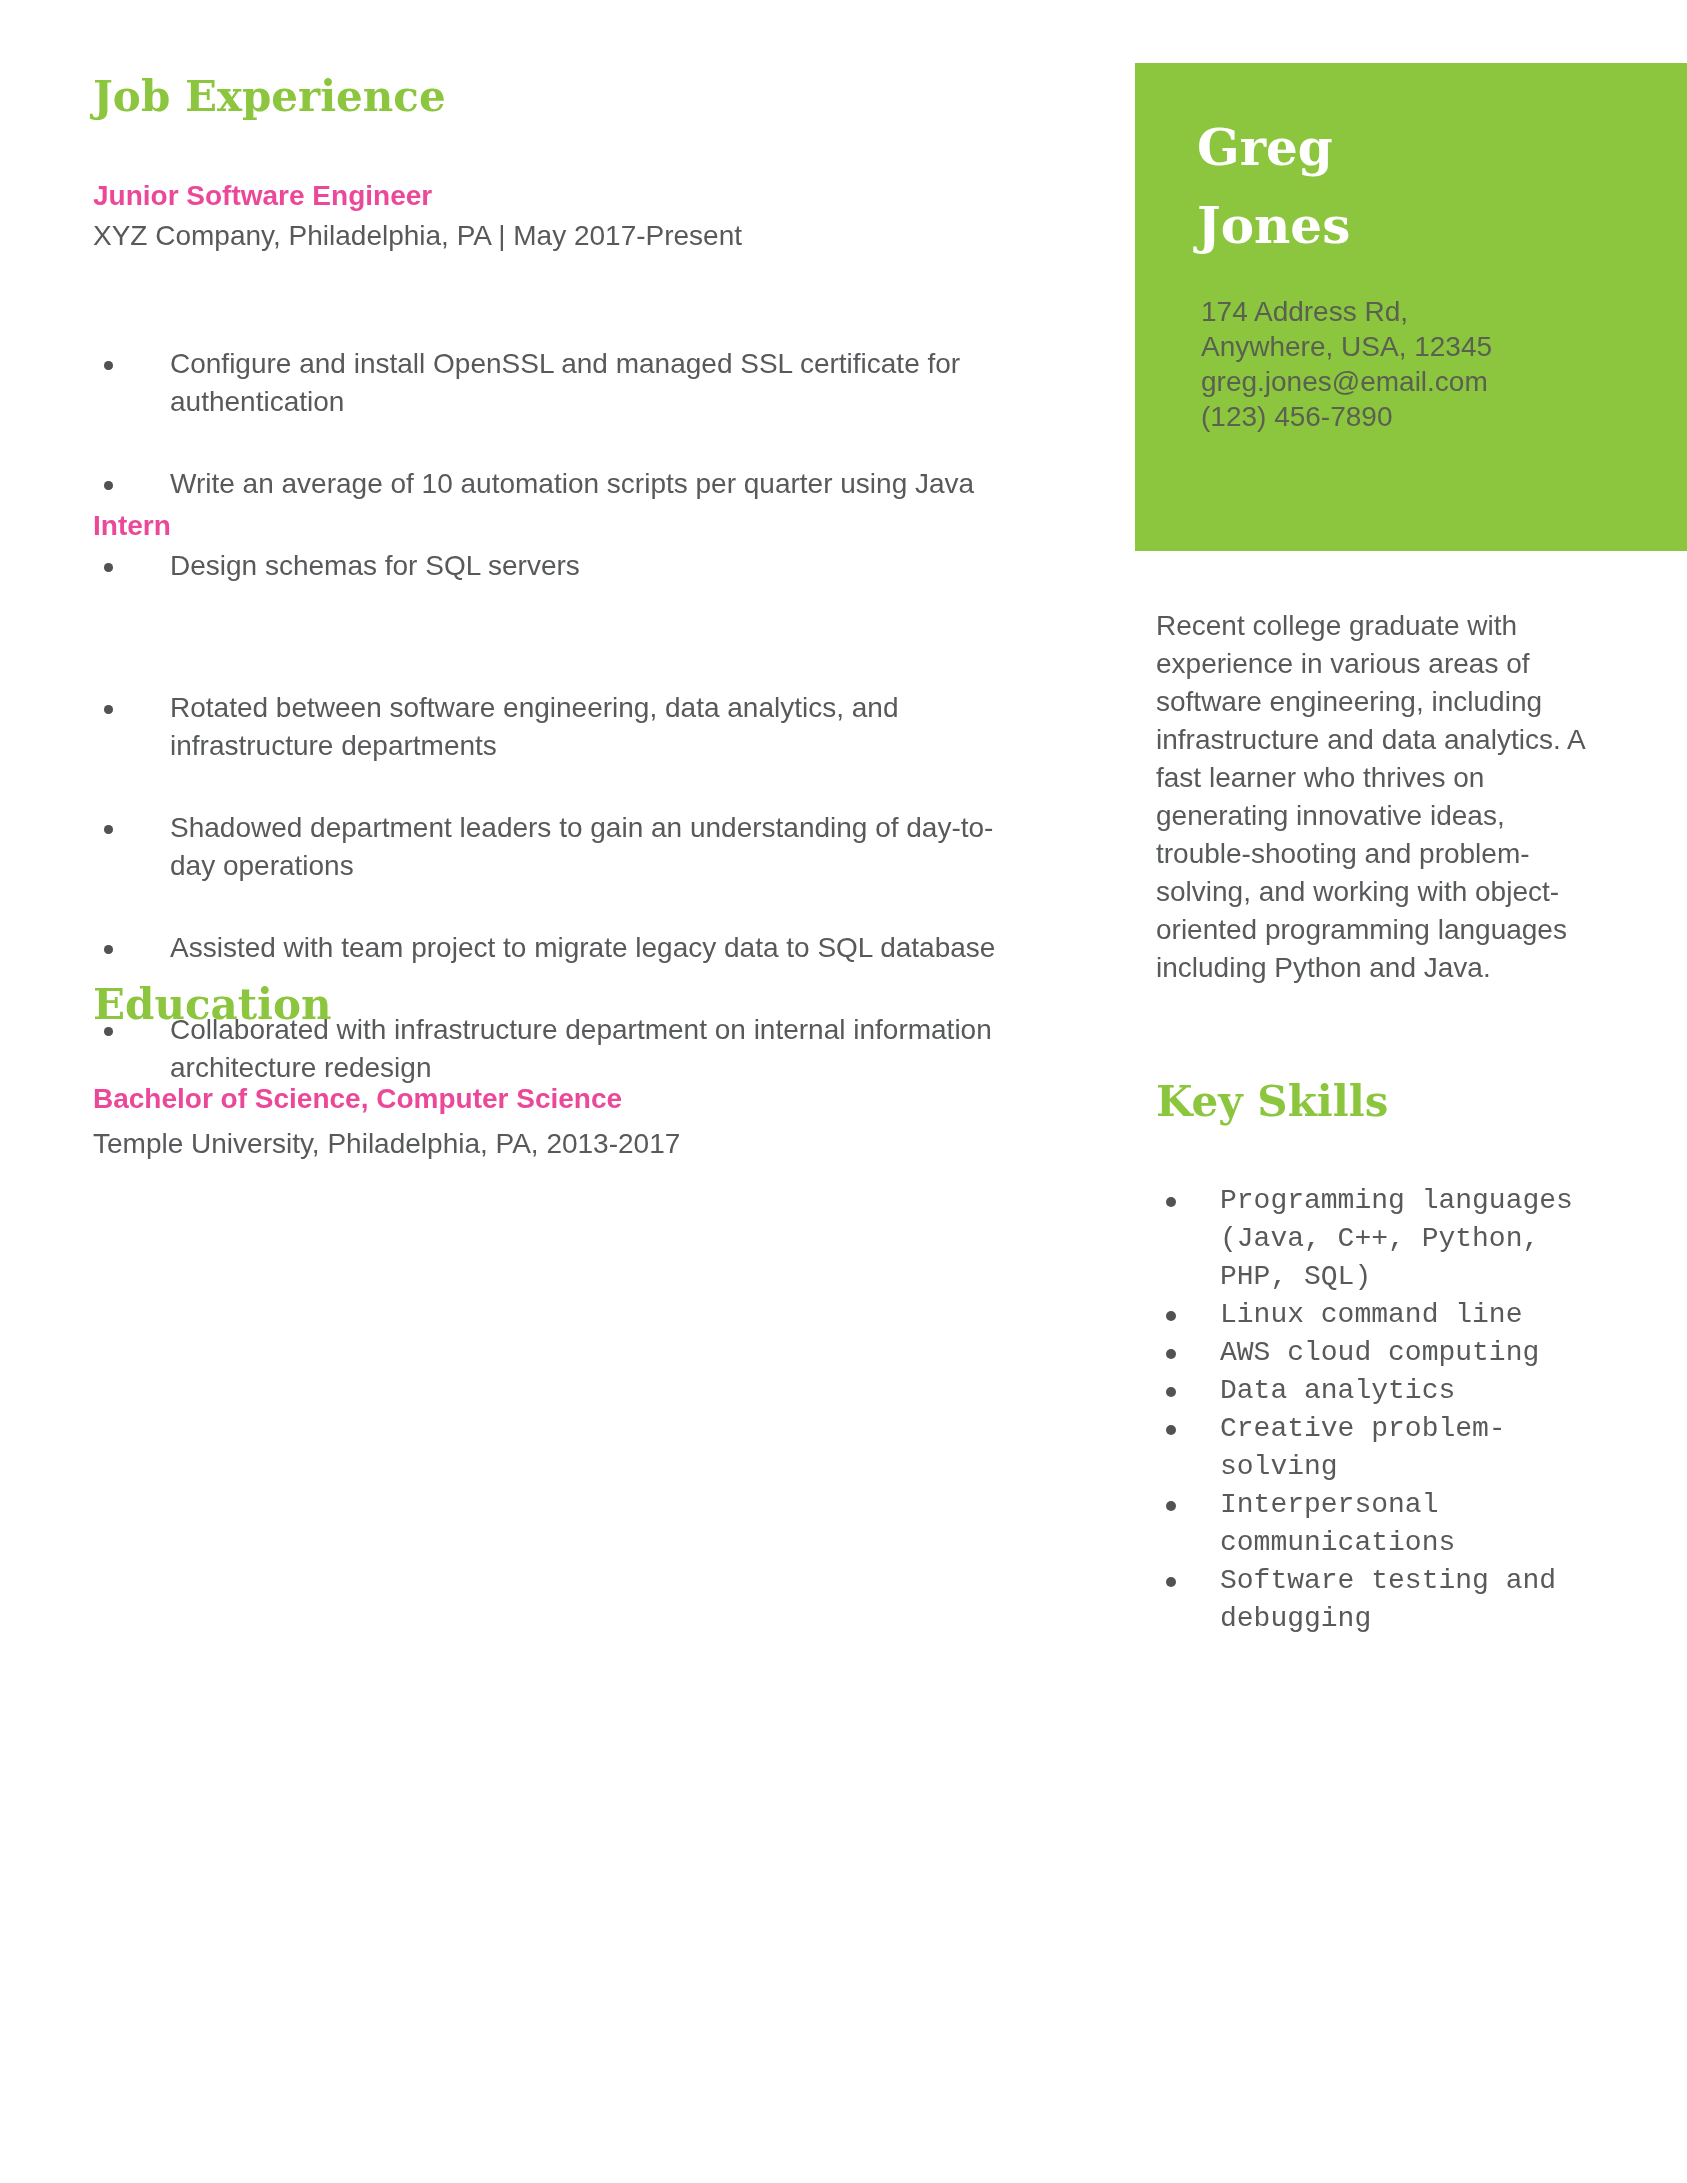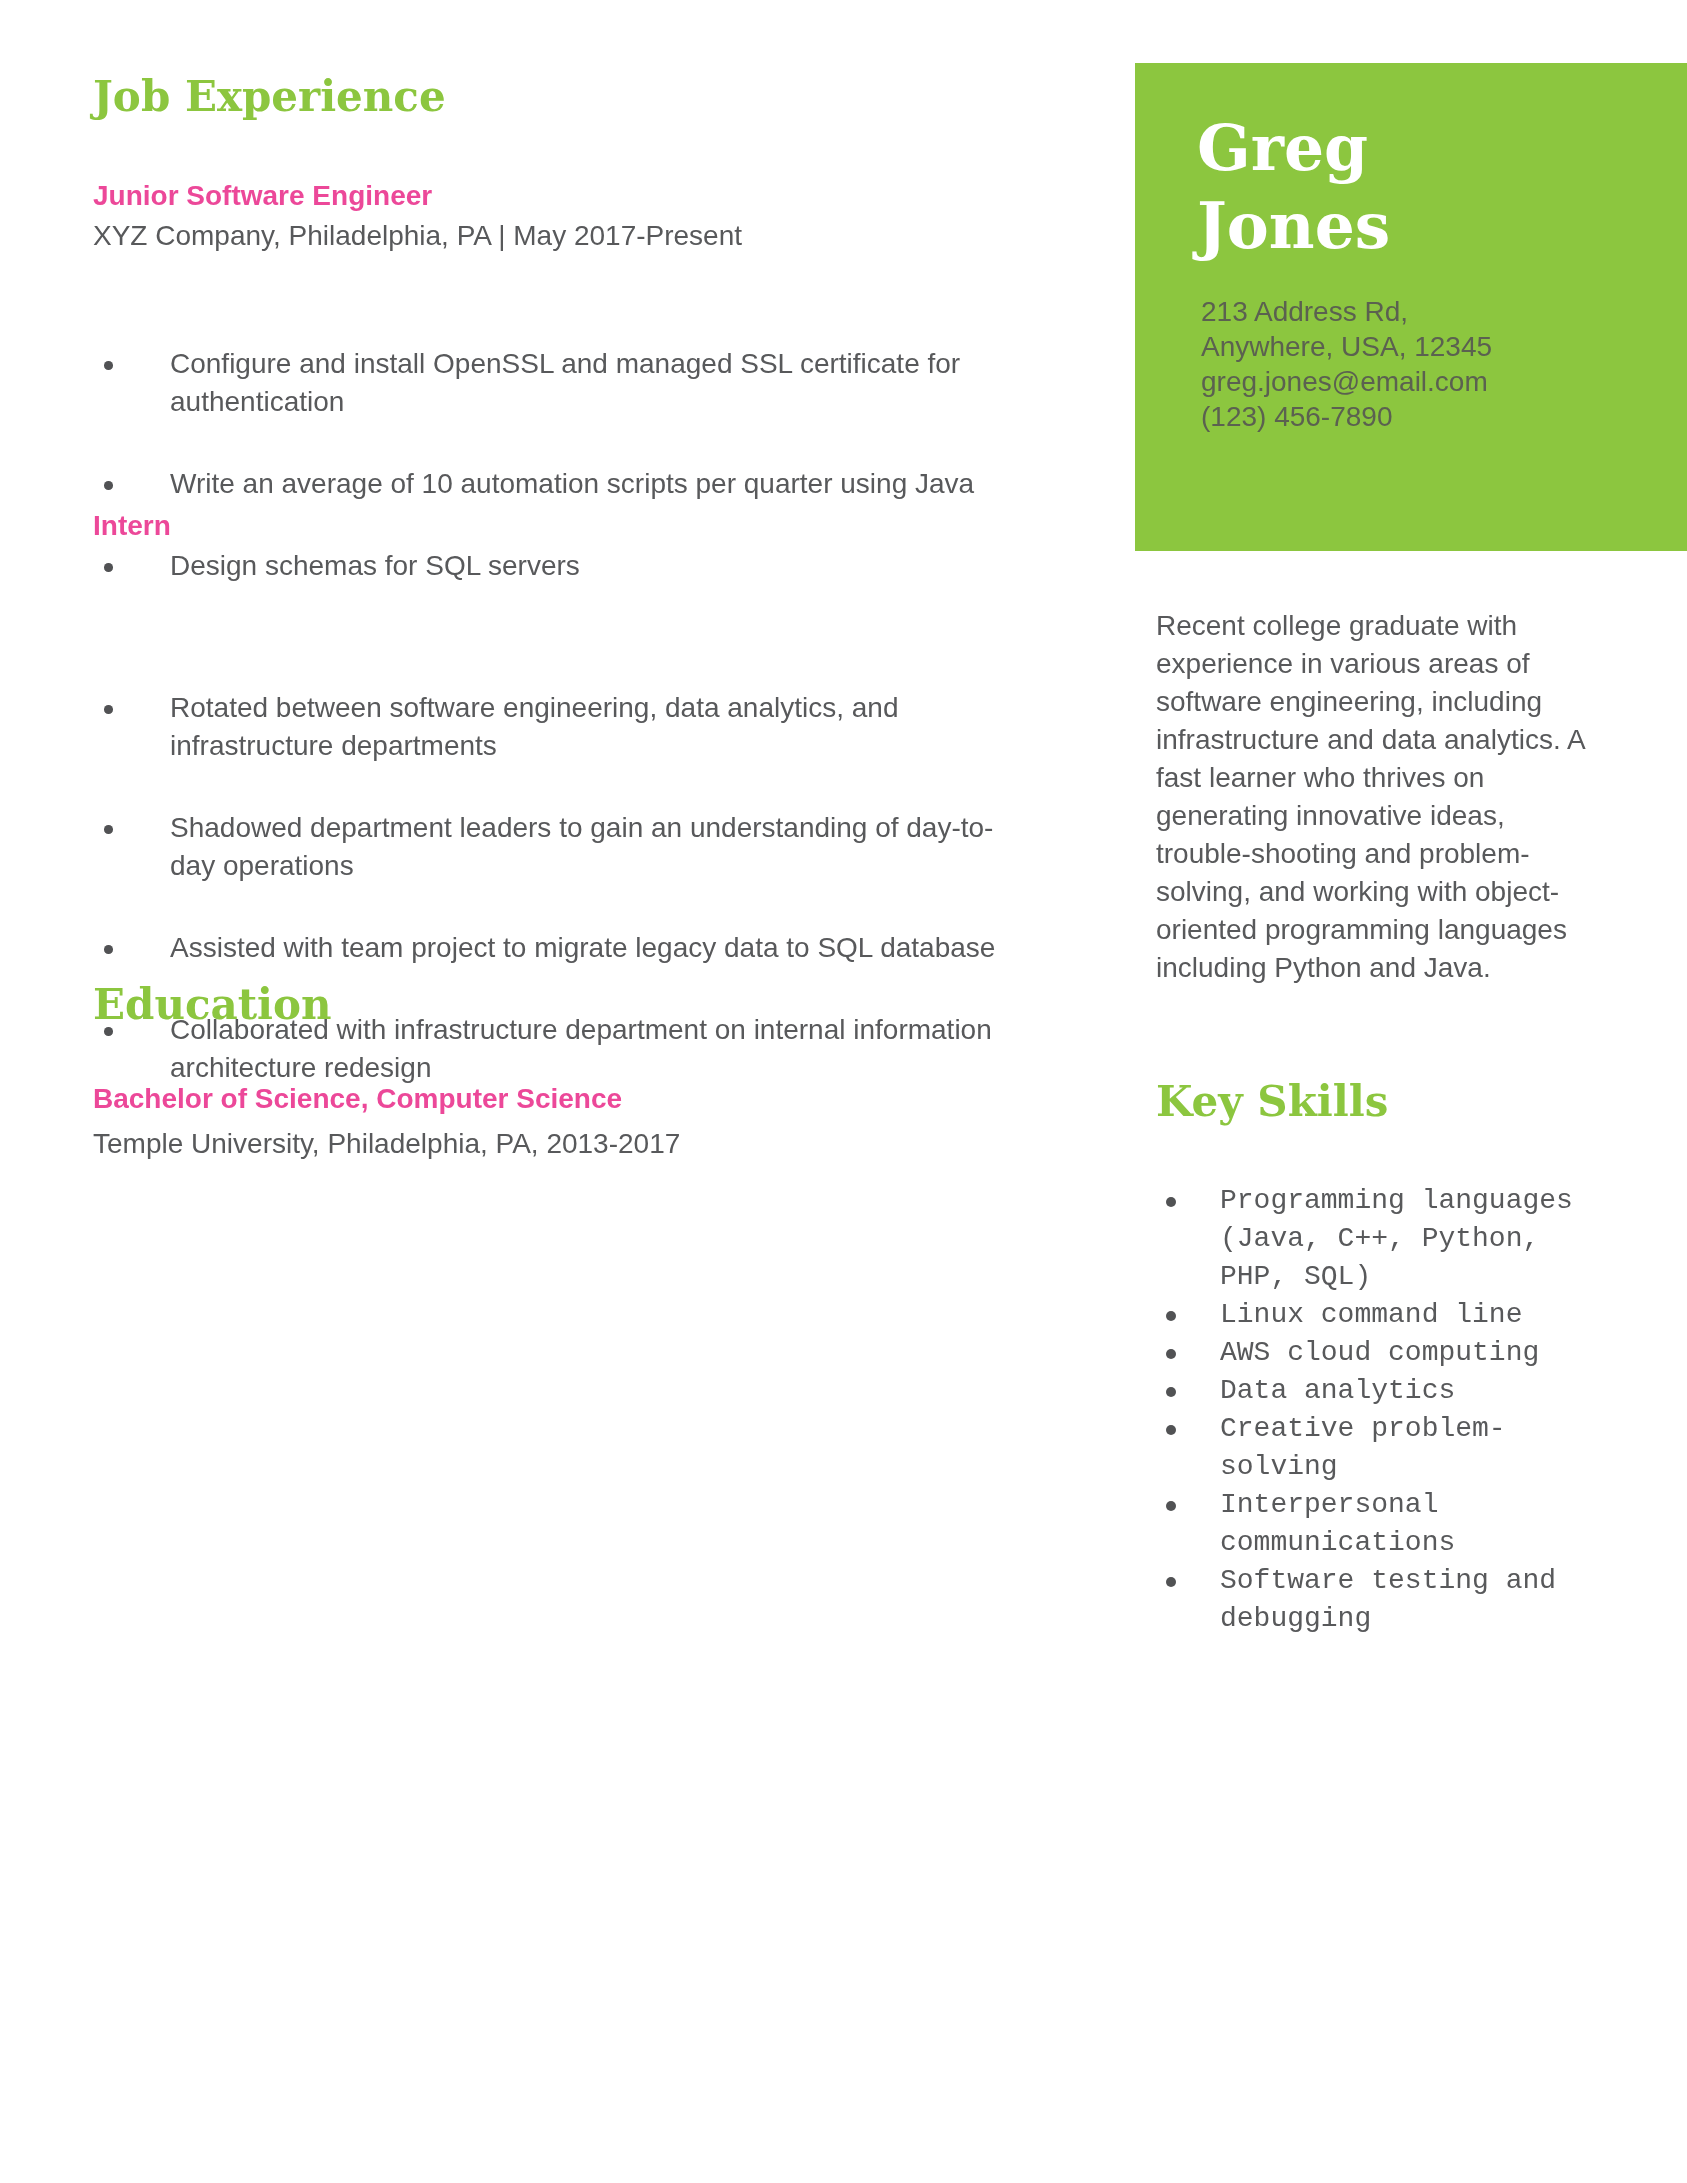--- a/index.html
+++ b/index.html
@@ -51,21 +51,21 @@
   
   .green-box{
     position:absolute;
     left:1135px;top:63px;width:552px;height:488px;
     background:#8CC63F;
   }
   .person-name{
     position:absolute;
     left:1197px;top:109px;
     font-family:"DejaVu Serif","Liberation Serif",serif;
-    font-weight:bold;font-size:63px;line-height:78px;
+    font-weight:bold;font-size:50px;line-height:78px;
     color:#ffffff;white-space:nowrap;
   }
   .contact-block{
     position:absolute;
     left:1201px;top:294px;
     font-size:28px;line-height:35px;
     color:#5B6150;white-space:nowrap;
   }
   .summary-text{
     position:absolute;
@@ -143,21 +143,21 @@
   <div class="job-meta school">Temple University, Philadelphia, PA, 2013-2017</div>
 
   <div class="green-box"></div>
 
   <div class="person-name">
     <div>Greg</div>
     <div>Jones</div>
   </div>
 
   <div class="contact-block">
-    <div>213 Address Rd,</div>
+    <div>174 Address Rd,</div>
     <div>Anywhere, USA, 12345</div>
     <div>greg.jones@email.com</div>
     <div>(123) 456-7890</div>
   </div>
 
   <div class="summary-text">Recent college graduate with experience in various areas of software engineering, including infrastructure and data analytics. A fast learner who thrives on generating innovative ideas, trouble-shooting and problem-solving, and working with object-oriented programming languages including Python and Java.</div>
 
   <div class="serif-heading h-skills">Key Skills</div>
 
   <ul class="bullet-list skills-list">

